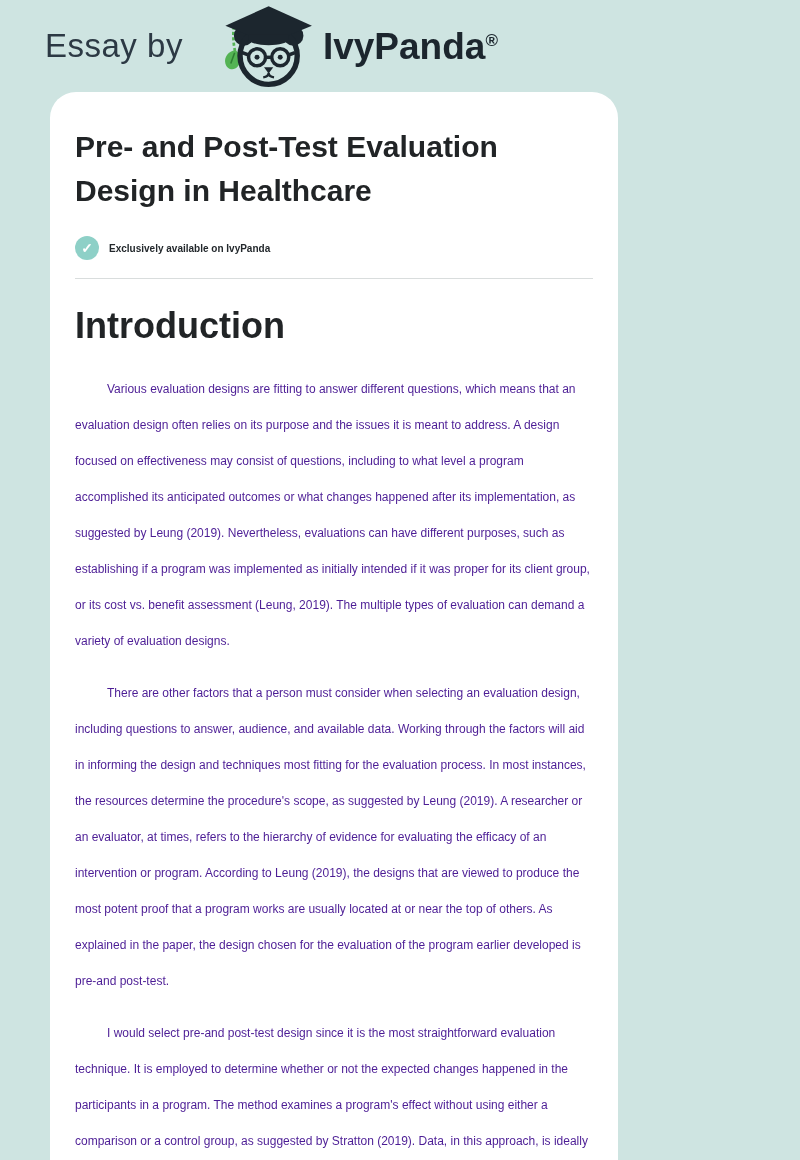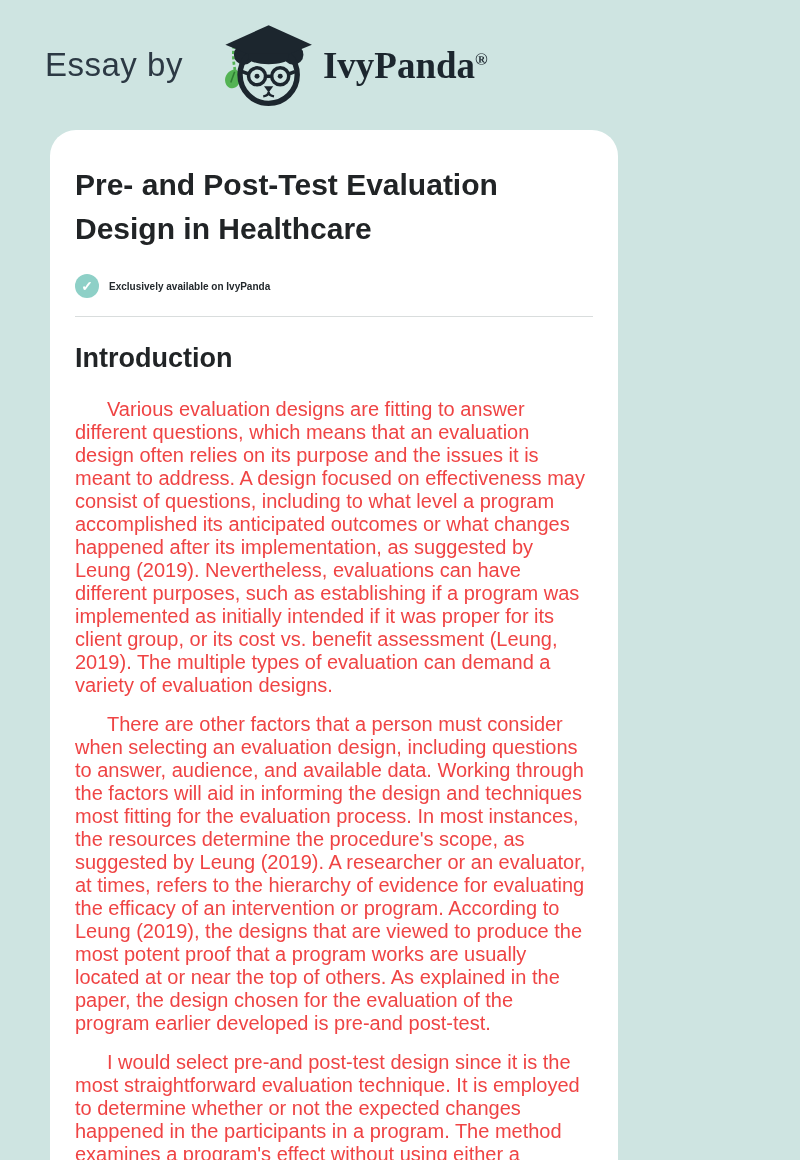--- a/index.html
+++ b/index.html
@@ -6,36 +6,36 @@
     margin: 0;
     padding: 0;
     width: 800px;
     background: #cee4e1;
     font-family: "Liberation Sans", sans-serif;
   }
   body { min-height: 1160px; box-sizing: border-box; }
 
   
   .site-header {
-    height: 130px;
+    height: 92px;
     display: flex;
     align-items: center;
     padding-left: 45px;
     box-sizing: border-box;
   }
   .essay-by {
     font-size: 33px;
     color: #2c3944;
     letter-spacing: 0.5px;
     margin-right: 30px;
   }
   .logo { display: flex; align-items: center; }
   .logo svg { display: block; margin-right: 8px; }
   .brand {
-    font-family: Liberation Serif, serif;
+    font-family: Liberation Sans, sans-serif;
     font-weight: bold;
     font-size: 37px;
     color: #1c262e;
     line-height: 1;
   }
   .brand sup { font-size: 17px; font-weight: bold; }
 
   
   .card {
     width: 568px;
@@ -66,30 +66,30 @@
     flex: 0 0 auto;
   }
   .badge-label { font-size: 10px; font-weight: bold; color: #23282c; }
   hr.divider {
     border: none;
     border-top: 1px solid #d9dddd;
     margin: 0 0 26px 0;
   }
   h2.section-heading {
     margin: 12px 0 24px 0;
-    font-size: 27px;
+    font-size: 36px;
     font-weight: bold;
     color: #212426;
   }
   section + section h2.section-heading { margin-top: 12px; }
   p.paragraph {
     margin: 0 0 16px 0;
-    font-size: 20px;
-    line-height: 23px;
-    color: #ef4444;
+    font-size: 12px;
+    line-height: 36px;
+    color: #4c1d95;
     text-indent: 32px;
   }
 </style>
 </head>
 <body>
 
 <header class="site-header">
   <span class="essay-by">Essay by</span>
   <div class="logo">
     <svg viewBox="0 0 132 112" width="102" height="87" xmlns="http://www.w3.org/2000/svg">

